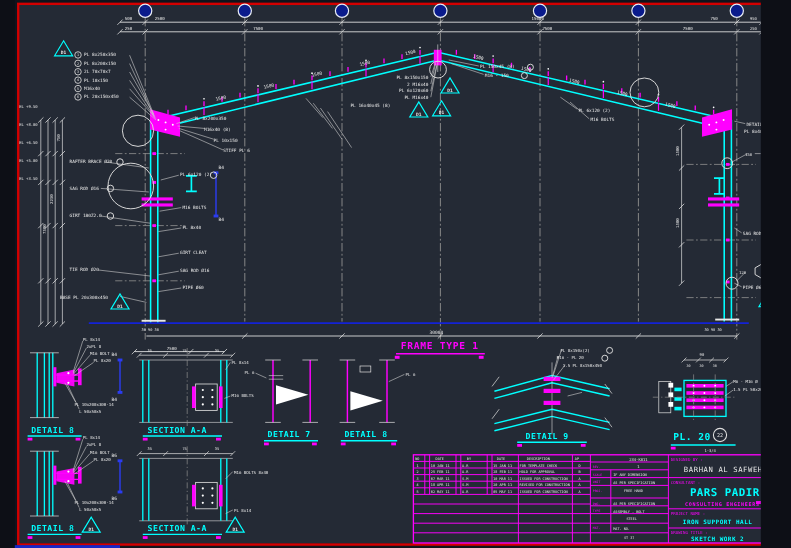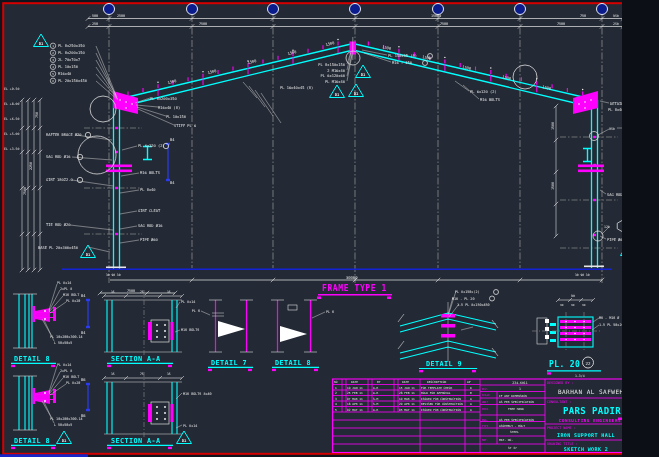--- a/index.html
+++ b/index.html
@@ -1,16 +1,16 @@
 <!DOCTYPE html>
 <html><head>
 <meta charset="utf-8">
 <style>
   html,body{margin:0;padding:0;background:#0d0f16;}
-  .sheet{position:relative;width:622px;height:457px;overflow:hidden;}
+  .sheet{position:relative;width:622px;height:457px;overflow:hidden;margin-left:12px;}
   svg{display:block;}
   svg text{font-family:"DejaVu Sans Mono","Liberation Mono",monospace;fill:#e9e9e9;}
   .t-title{fill:#00ffff;font-weight:bold;letter-spacing:.4px;}
   .t-mag{fill:#ff00ff;}
   .t-magb{fill:#ff00ff;font-weight:bold;letter-spacing:.6px;}
   .ln-m{stroke:#ff00ff;fill:none;}
   .ln-c{stroke:#00ffff;fill:none;}
   .ln-w{stroke:#dcdcdc;fill:none;}
 </style>
 </head>

